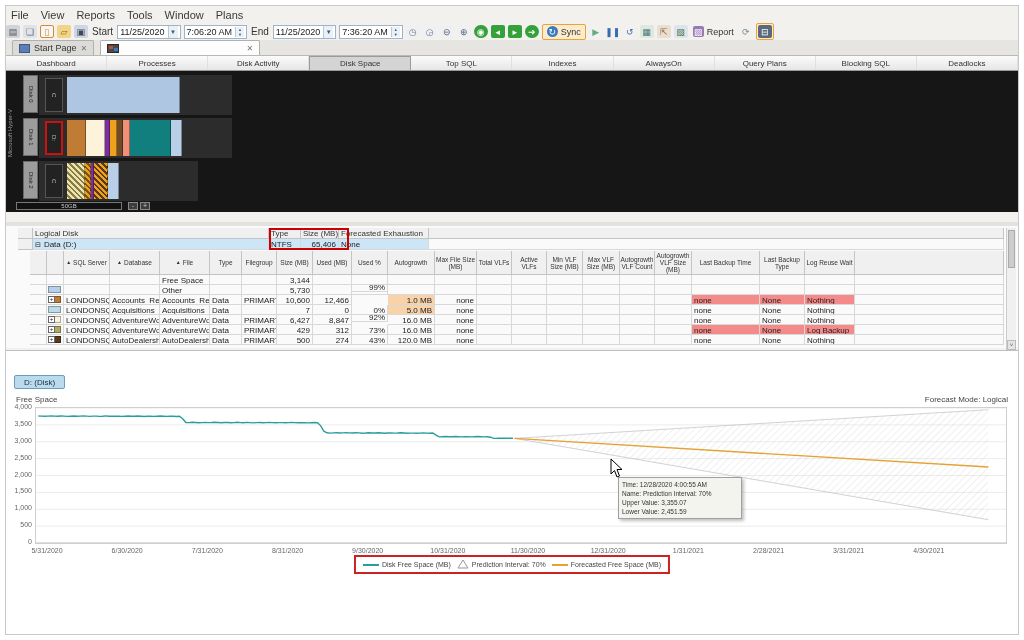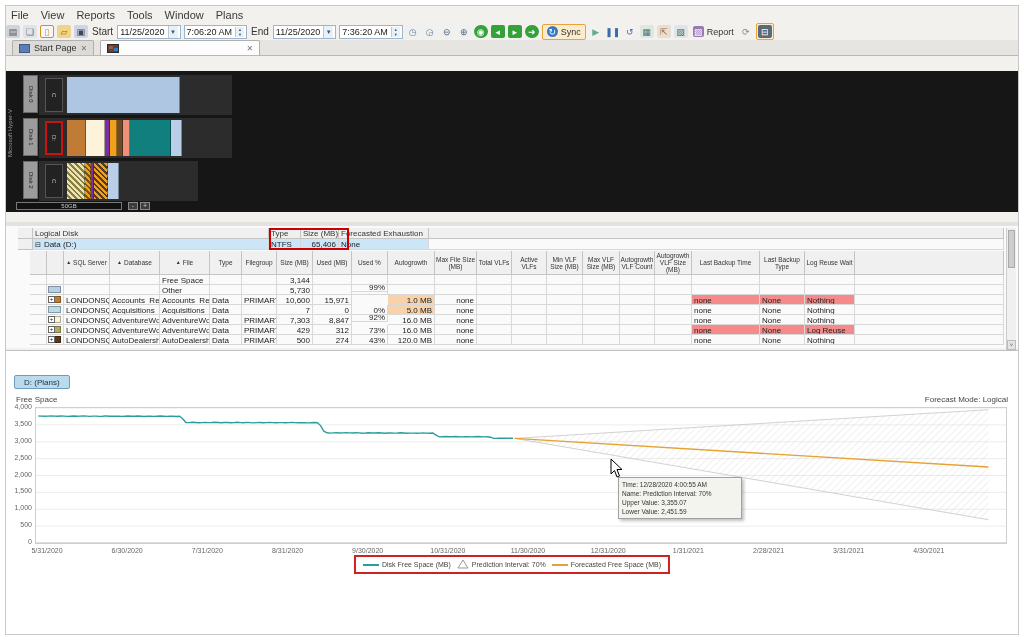--- a/index.html
+++ b/index.html
@@ -150,20 +150,32 @@
         <span class="dticon"></span>
         <span>Start Page</span>
         <span class="x">✕</span>
       </span>
     <span class="dtab active">
         <span class="dticon2"></span>
         <span class="x">✕</span>
       </span>
   </div>
 
+  <div class="viewtabs" id="viewtabs">
+      <div class="vtab">Dashboard</div>
+      <div class="vtab">Processes</div>
+      <div class="vtab">Disk Activity</div>
+      <div class="vtab active">Disk Space</div>
+      <div class="vtab">Top SQL</div>
+      <div class="vtab">Indexes</div>
+      <div class="vtab">AlwaysOn</div>
+      <div class="vtab">Query Plans</div>
+      <div class="vtab">Blocking SQL</div>
+      <div class="vtab">Deadlocks</div>
+    </div>
 
   <div class="diskpanel" id="diskpanel">
     <div class="hostlabel">Microsoft Hyper-V</div>
     <div class="scalebar">
         <span>50GB</span>
       </div>
     <div class="sbtn" style="left:122px;">-</div>
     <div class="sbtn" style="left:134px;">+</div>
     <div class="miniscroll"></div>
   <div class="diskrow" style="top: 4px; width: 100%;">
@@ -296,21 +308,21 @@
       <div class="gcell " style="left: 41px; top: 69px; width: 17px; height: 10px;">
         <div class="swatchbox" style="left: 1px; top: 1px; width: 13px; height: 7px; background: rgb(192, 124, 52);"></div>
         <div class="expander" style="left: 1px; top: 1px;">+</div>
       </div>
       <div class="gcell " style="left: 58px; top: 69px; width: 46px; height: 10px; text-align: left;">LONDONSQL01...</div>
       <div class="gcell " style="left: 104px; top: 69px; width: 50px; height: 10px; text-align: left;">Accounts_Rec</div>
       <div class="gcell " style="left: 154px; top: 69px; width: 50px; height: 10px; text-align: left;">Accounts_Rec</div>
       <div class="gcell " style="left: 204px; top: 69px; width: 32px; height: 10px; text-align: left;">Data</div>
       <div class="gcell " style="left: 236px; top: 69px; width: 35px; height: 10px; text-align: left;">PRIMARY</div>
       <div class="gcell " style="left: 271px; top: 69px; width: 36px; height: 10px; text-align: right;">10,600</div>
-      <div class="gcell " style="left: 307px; top: 69px; width: 39px; height: 10px; text-align: right;">15,971</div>
+      <div class="gcell " style="left: 307px; top: 69px; width: 39px; height: 10px; text-align: right;">12,466</div>
       <div class="gcell " style="left: 346px; top: 56px; width: 36px; height: 10px; text-align: right;">99%</div>
       <div class="gcell agcell" style="left: 382px; top: 69px; width: 47px; height: 10px; text-align: right;">1.0 MB</div>
       <div class="gcell " style="left: 429px; top: 69px; width: 42px; height: 10px; text-align: right;">none</div>
       <div class="gcell " style="left: 471px; top: 69px; width: 35px; height: 10px; text-align: center;"></div>
       <div class="gcell " style="left: 506px; top: 69px; width: 35px; height: 10px; text-align: center;"></div>
       <div class="gcell " style="left: 541px; top: 69px; width: 36px; height: 10px; text-align: center;"></div>
       <div class="gcell " style="left: 577px; top: 69px; width: 37px; height: 10px; text-align: center;"></div>
       <div class="gcell " style="left: 614px; top: 69px; width: 35px; height: 10px; text-align: center;"></div>
       <div class="gcell " style="left: 649px; top: 69px; width: 37px; height: 10px; text-align: center;"></div>
       <div class="gcell alertcell" style="left: 686px; top: 69px; width: 68px; height: 10px; text-align: left;">none</div>
@@ -344,21 +356,21 @@
       <div class="gcell " style="left: 24px; top: 89px; width: 17px; height: 10px;"></div>
       <div class="gcell " style="left: 41px; top: 89px; width: 17px; height: 10px;">
         <div class="swatchbox" style="left: 1px; top: 1px; width: 13px; height: 7px; background: rgb(253, 243, 218);"></div>
         <div class="expander" style="left: 1px; top: 1px;">+</div>
       </div>
       <div class="gcell " style="left: 58px; top: 89px; width: 46px; height: 10px; text-align: left;">LONDONSQL01...</div>
       <div class="gcell " style="left: 104px; top: 89px; width: 50px; height: 10px; text-align: left;">AdventureWor...</div>
       <div class="gcell " style="left: 154px; top: 89px; width: 50px; height: 10px; text-align: left;">AdventureWor...</div>
       <div class="gcell " style="left: 204px; top: 89px; width: 32px; height: 10px; text-align: left;">Data</div>
       <div class="gcell " style="left: 236px; top: 89px; width: 35px; height: 10px; text-align: left;">PRIMARY</div>
-      <div class="gcell " style="left: 271px; top: 89px; width: 36px; height: 10px; text-align: right;">7,303</div>
+      <div class="gcell " style="left: 271px; top: 89px; width: 36px; height: 10px; text-align: right;">6,427</div>
       <div class="gcell " style="left: 307px; top: 89px; width: 39px; height: 10px; text-align: right;">8,847</div>
       <div class="gcell " style="left: 346px; top: 86px; width: 36px; height: 10px; text-align: right;">92%</div>
       <div class="gcell " style="left: 382px; top: 89px; width: 47px; height: 10px; text-align: right;">16.0 MB</div>
       <div class="gcell " style="left: 429px; top: 89px; width: 42px; height: 10px; text-align: right;">none</div>
       <div class="gcell " style="left: 471px; top: 89px; width: 35px; height: 10px; text-align: center;"></div>
       <div class="gcell " style="left: 506px; top: 89px; width: 35px; height: 10px; text-align: center;"></div>
       <div class="gcell " style="left: 541px; top: 89px; width: 36px; height: 10px; text-align: center;"></div>
       <div class="gcell " style="left: 577px; top: 89px; width: 37px; height: 10px; text-align: center;"></div>
       <div class="gcell " style="left: 614px; top: 89px; width: 35px; height: 10px; text-align: center;"></div>
       <div class="gcell " style="left: 649px; top: 89px; width: 37px; height: 10px; text-align: center;"></div>
@@ -382,21 +394,21 @@
       <div class="gcell " style="left: 382px; top: 99px; width: 47px; height: 10px; text-align: right;">16.0 MB</div>
       <div class="gcell " style="left: 429px; top: 99px; width: 42px; height: 10px; text-align: right;">none</div>
       <div class="gcell " style="left: 471px; top: 99px; width: 35px; height: 10px; text-align: center;"></div>
       <div class="gcell " style="left: 506px; top: 99px; width: 35px; height: 10px; text-align: center;"></div>
       <div class="gcell " style="left: 541px; top: 99px; width: 36px; height: 10px; text-align: center;"></div>
       <div class="gcell " style="left: 577px; top: 99px; width: 37px; height: 10px; text-align: center;"></div>
       <div class="gcell " style="left: 614px; top: 99px; width: 35px; height: 10px; text-align: center;"></div>
       <div class="gcell " style="left: 649px; top: 99px; width: 37px; height: 10px; text-align: center;"></div>
       <div class="gcell alertcell" style="left: 686px; top: 99px; width: 68px; height: 10px; text-align: left;">none</div>
       <div class="gcell alertcell" style="left: 754px; top: 99px; width: 45px; height: 10px; text-align: left;">None</div>
-      <div class="gcell alertcell" style="left: 799px; top: 99px; width: 50px; height: 10px; text-align: left;">Log Reuse</div>
+      <div class="gcell alertcell" style="left: 799px; top: 99px; width: 50px; height: 10px; text-align: left;">Log Backup</div>
       <div class="gcell " style="left: 849px; top: 99px; width: 149px; height: 10px;"></div>
       <div class="gcell " style="left: 24px; top: 109px; width: 17px; height: 10px;"></div>
       <div class="gcell " style="left: 41px; top: 109px; width: 17px; height: 10px;">
         <div class="swatchbox" style="left: 1px; top: 1px; width: 13px; height: 7px; background: rgb(90, 58, 30);"></div>
         <div class="expander" style="left: 1px; top: 1px;">+</div>
       </div>
       <div class="gcell " style="left: 58px; top: 109px; width: 46px; height: 10px; text-align: left;">LONDONSQL01...</div>
       <div class="gcell " style="left: 104px; top: 109px; width: 50px; height: 10px; text-align: left;">AutoDealership...</div>
       <div class="gcell " style="left: 154px; top: 109px; width: 50px; height: 10px; text-align: left;">AutoDealership...</div>
       <div class="gcell " style="left: 204px; top: 109px; width: 32px; height: 10px; text-align: left;">Data</div>
@@ -412,21 +424,21 @@
       <div class="gcell " style="left: 577px; top: 109px; width: 37px; height: 10px; text-align: center;"></div>
       <div class="gcell " style="left: 614px; top: 109px; width: 35px; height: 10px; text-align: center;"></div>
       <div class="gcell " style="left: 649px; top: 109px; width: 37px; height: 10px; text-align: center;"></div>
       <div class="gcell " style="left: 686px; top: 109px; width: 68px; height: 10px; text-align: left;">none</div>
       <div class="gcell " style="left: 754px; top: 109px; width: 45px; height: 10px; text-align: left;">None</div>
       <div class="gcell " style="left: 799px; top: 109px; width: 50px; height: 10px; text-align: left;">Nothing</div>
       <div class="gcell " style="left: 849px; top: 109px; width: 149px; height: 10px;"></div>
     </div>
 
   <div class="chartsec" id="chartsec">
-    <div class="seriesbtn">D: (Plans)</div>
+    <div class="seriesbtn">D: (Disk)</div>
     <div class="axistitle">Free Space</div>
     <div class="fmode">Forecast Mode: Logical</div>
     <div class="plot" id="plot"><svg width="970" height="135">
           <defs>
             <pattern id="hh" width="5" height="5" patternUnits="userSpaceOnUse" patternTransform="rotate(45)">
               <line x1="0" y1="0" x2="0" y2="5" stroke="#cccccc" stroke-width="0.6"></line>
             </pattern>
           </defs>
           <line x1="0" y1="135" x2="970" y2="135" stroke="#bbbbbb" stroke-width="1"></line>
           <line x1="0" y1="118.125" x2="970" y2="118.125" stroke="#ececec" stroke-width="1"></line>

